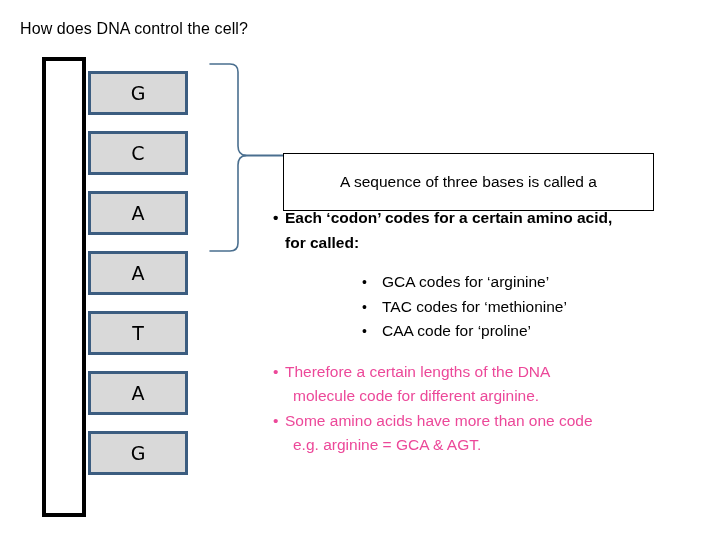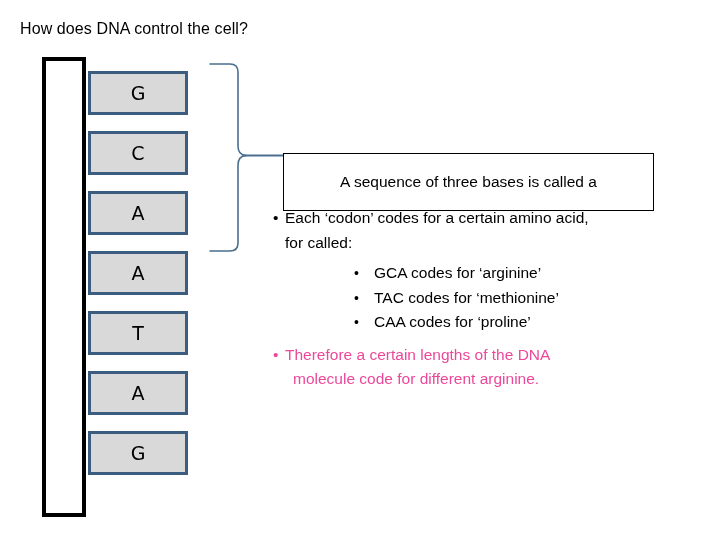--- a/index.html
+++ b/index.html
@@ -112,33 +112,34 @@
     left: 272px;
     top: 206px;
     width: 420px;
   }
   .bullet-top {
     position: relative;
     font-size: 15.5px;
     line-height: 24.5px;
     color: #000000;
     padding-left: 13px;
-    margin-bottom: 6px;
+    margin-bottom: 15px;
+    font-weight: bold;
   }
   .bullet-top::before {
     content: "•";
     position: absolute;
     left: 1px;
     top: 0;
     font-size: 15.5px;
     line-height: 24.5px;
   }
 
   .sub-list {
-    margin: 4px;
+    margin: 12px;
     padding: 0;
     list-style: none;
   }
   .sub-bullet {
     position: relative;
     font-size: 15.5px;
     line-height: 24.5px;
     color: #000000;
     padding-left: 98px;
   }
@@ -223,27 +224,31 @@
     </div>
 
     <ul class="sub-list">
       <li class="sub-bullet">
         <span>GCA codes for ‘arginine’</span>
       </li>
       <li class="sub-bullet">
         <span>TAC codes for ‘methionine’</span>
       </li>
       <li class="sub-bullet">
-        <span>CAA codes for ‘proline’</span>
+        <span>CAA code for ‘proline’</span>
       </li>
     </ul>
 
     <div class="spacer-4"></div>
 
     <div class="para-block">
       <span>Therefore a certain lengths of the DNA</span><br>
       <span class="cont-line">molecule code for different arginine.</span>
     </div>
 
+    <div class="para-block">
+      <span>Some amino acids have more than one code</span><br>
+      <span class="cont-line">e.g. arginine = GCA &amp; AGT.</span>
+    </div>
 
   </div>
 
 </div>
 
 </body></html>

